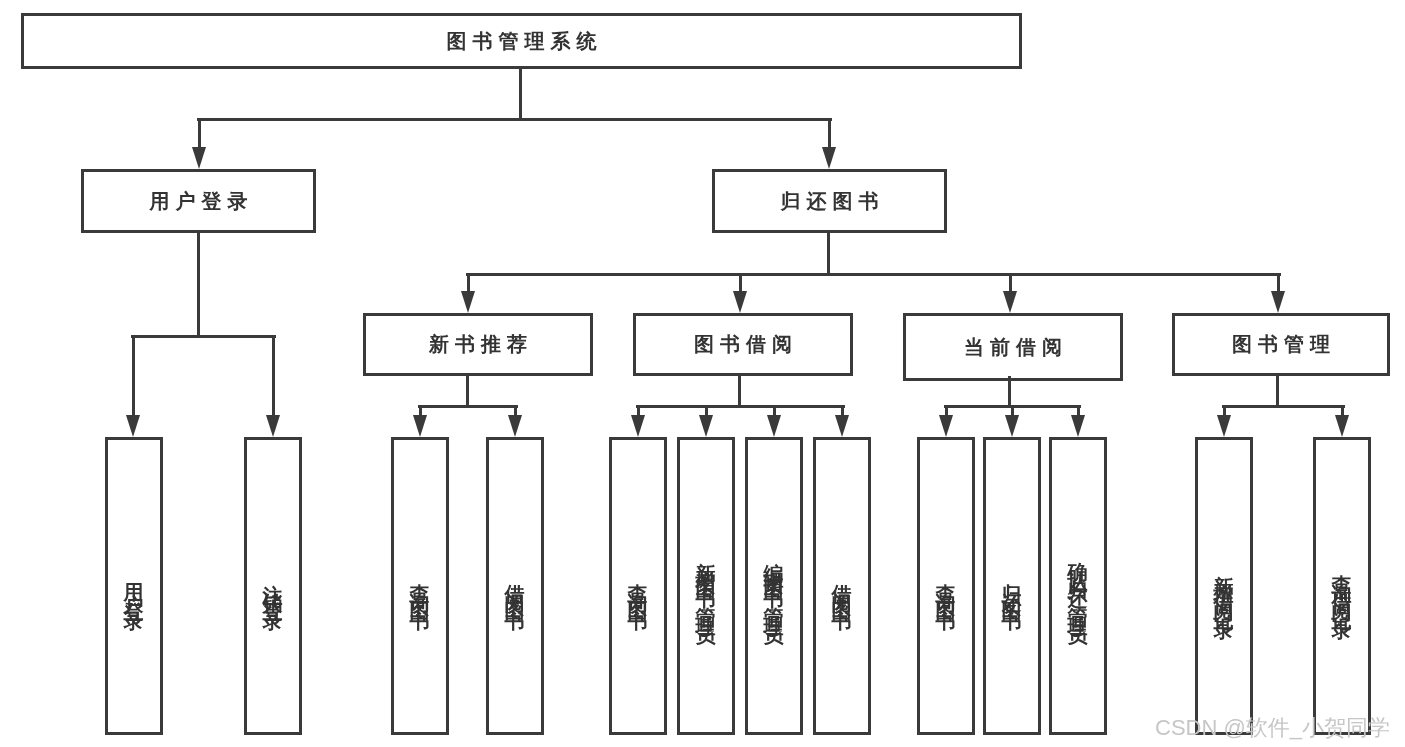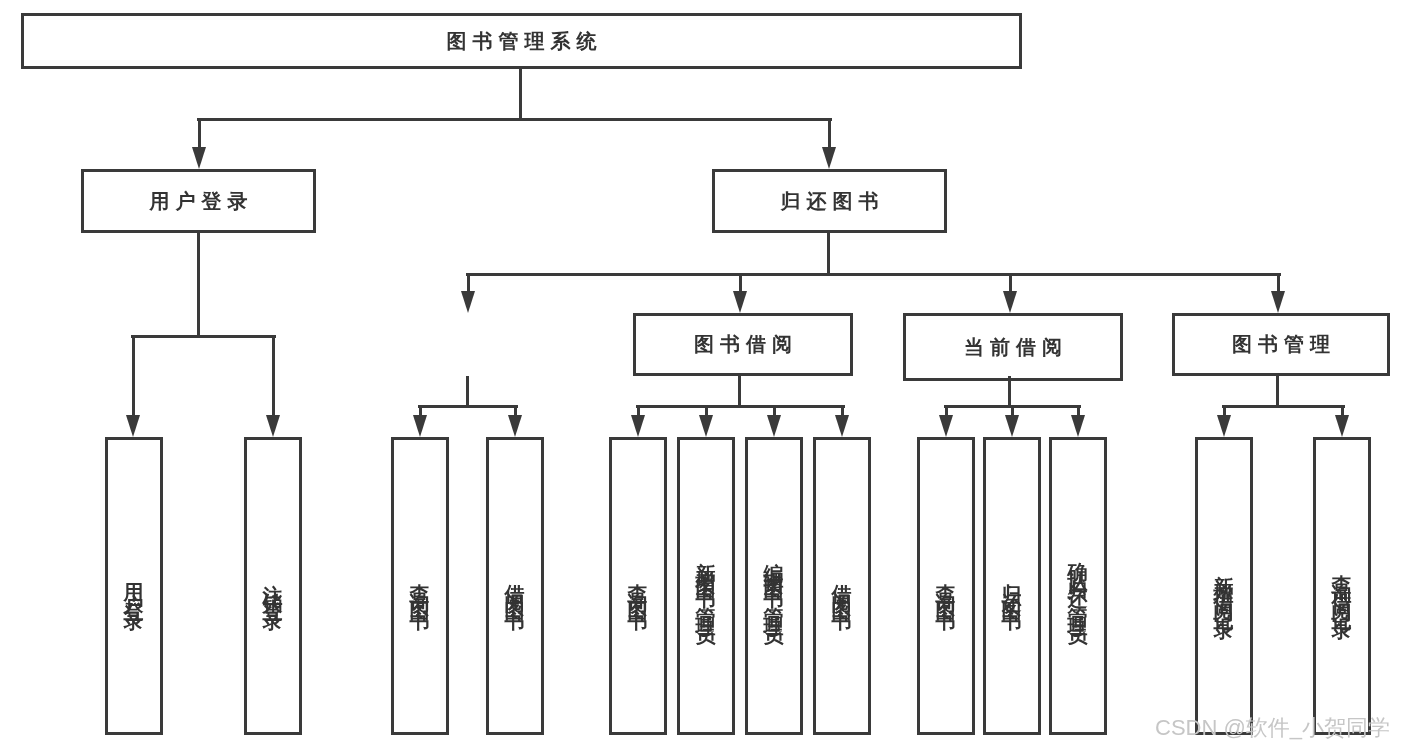--- a/index.html
+++ b/index.html
@@ -70,20 +70,23 @@
   <div class="arrow" style="left:126px;top:335px;height:102px;"></div>
   <div class="arrow" style="left:266px;top:335px;height:102px;"></div>
 
   <div class="vline" style="left:827px;top:233px;width:3px;height:43px;"></div>
   <div class="hline" style="left:466px;top:273px;width:815px;height:3px;"></div>
   <div class="arrow" style="left:461px;top:273px;height:40px;"></div>
   <div class="arrow" style="left:733px;top:273px;height:40px;"></div>
   <div class="arrow" style="left:1003px;top:273px;height:40px;"></div>
   <div class="arrow" style="left:1271px;top:273px;height:40px;"></div>
 
+  <div class="box" style="left:363px;top:313px;width:230px;height:63px;">
+    <span class="hlabel">新书推荐</span>
+  </div>
   <div class="box" style="left:633px;top:313px;width:220px;height:63px;align-items:center;">
     <span class="hlabel">图书借阅</span>
   </div>
   <div class="box" style="left:903px;top:313px;width:220px;height:68px;">
     <span class="hlabel">当前借阅</span>
   </div>
   <div class="box" style="left:1172px;top:313px;width:218px;height:63px;">
     <span class="hlabel">图书管理</span>
   </div>
 

